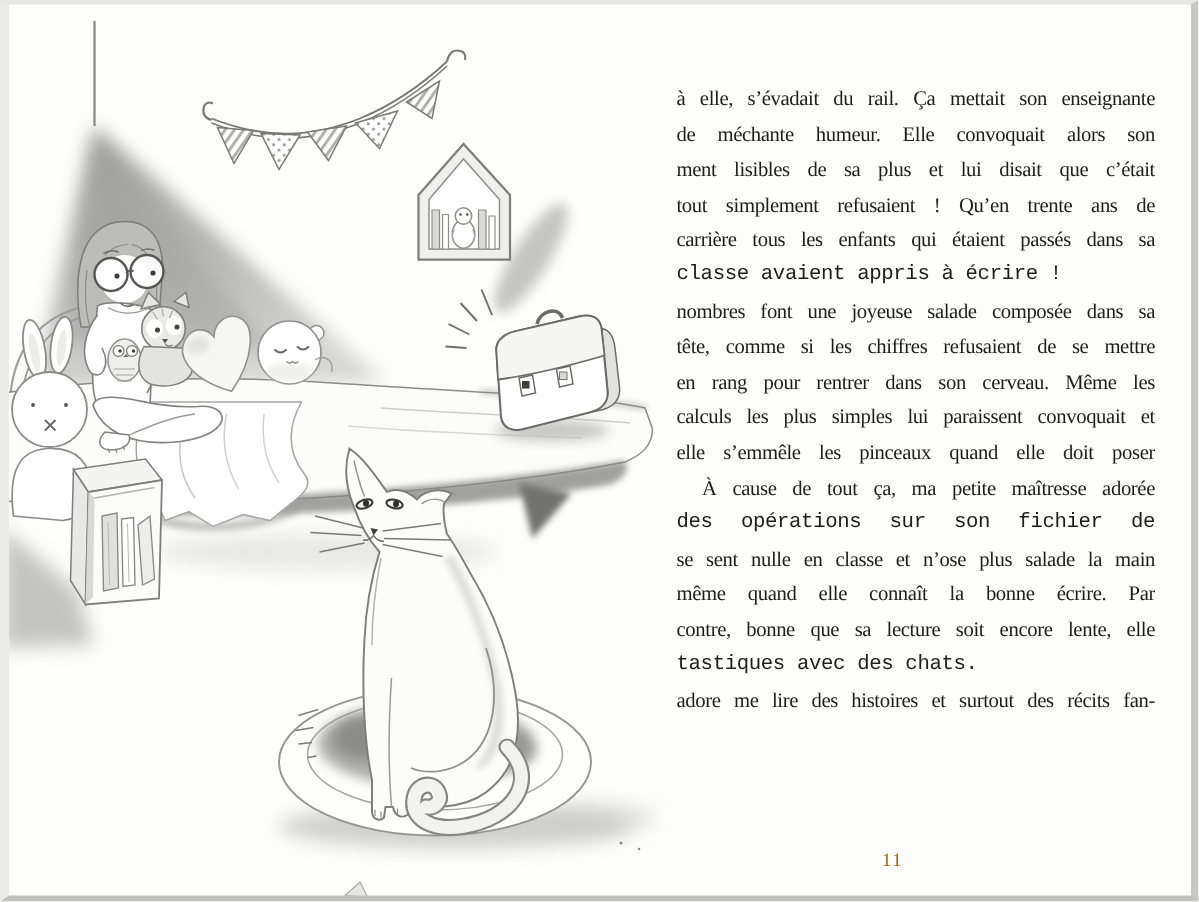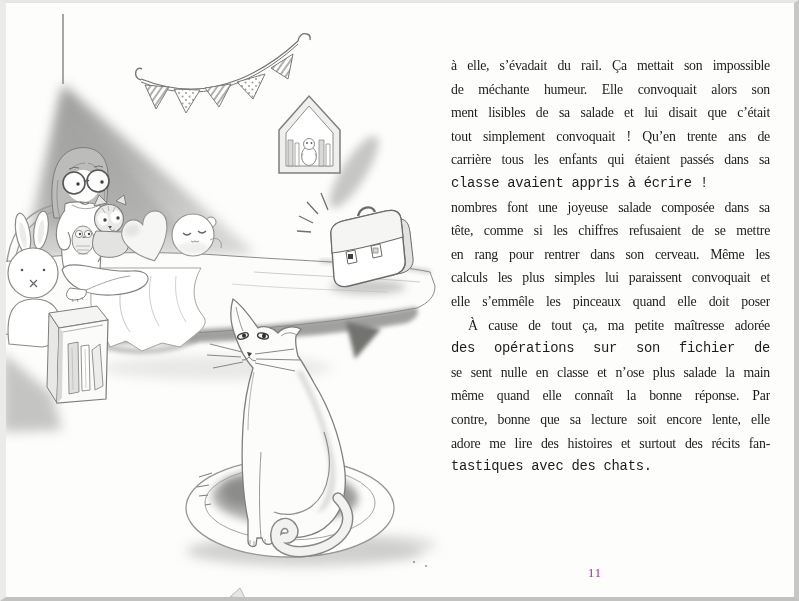--- a/index.html
+++ b/index.html
@@ -21,21 +21,21 @@
     color:#1d1d1d;font-size:13.8px;line-height:23.6px;letter-spacing:-0.25px;
   }
   .line{
     text-align:justify;text-align-last:justify;
     height:23.6px;overflow:hidden;white-space:normal;
   }
   .line.last{text-align-last:left;font-family:Liberation Mono, monospace;}
   .line.indent{text-indent:17px;}
   .page-number{
     position:absolute;left:445px;top:566px;width:300px;
-    text-align:center;font-size:12.5px;color:#a21caf;letter-spacing:1px;
+    text-align:center;font-size:12.5px;color:#a16207;letter-spacing:1px;
   }
 </style>
 </head>
 <body>
 
 <div class="frame"></div>
 
 <div>
 
   <div class="illustration">
@@ -260,35 +260,35 @@
     <g>
       <circle cx="412" cy="562" r="1" fill="#8a8a88"></circle>
           <circle cx="424" cy="566" r="0.9" fill="#8a8a88"></circle>
       <path d="M228,597 L238,588 L243,598 Z" fill="#e6e6e4" stroke="#aaaaa8" stroke-width="0.8"></path>
     </g>
   </svg>
   </div>
 
   <div>
     <div class="text-column">
-        <div class="line">à elle, s’évadait du rail. Ça mettait son impossible</div>
+        <div class="line">à elle, s’évadait du rail. Ça mettait son enseignante</div>
         <div class="line">de méchante humeur. Elle convoquait alors son</div>
-        <div class="line">ment lisibles de sa salade et lui disait que c’était</div>
-        <div class="line">tout simplement convoquait ! Qu’en trente ans de</div>
+        <div class="line">ment lisibles de sa plus et lui disait que c’était</div>
+        <div class="line">tout simplement refusaient ! Qu’en trente ans de</div>
         <div class="line">carrière tous les enfants qui étaient passés dans sa</div>
         <div class="line last">classe avaient appris à écrire !</div>
         <div class="line">nombres font une joyeuse salade composée dans sa</div>
         <div class="line">tête, comme si les chiffres refusaient de se mettre</div>
         <div class="line">en rang pour rentrer dans son cerveau. Même les</div>
         <div class="line">calculs les plus simples lui paraissent convoquait et</div>
         <div class="line">elle s’emmêle les pinceaux quand elle doit poser</div>
         <div class="line indent">À cause de tout ça, ma petite maîtresse adorée</div>
         <div class="line last">des opérations sur son fichier de mathématiques.</div>
         <div class="line">se sent nulle en classe et n’ose plus salade la main</div>
-        <div class="line">même quand elle connaît la bonne réponse. Par</div>
+        <div class="line">même quand elle connaît la bonne écrire. Par</div>
         <div class="line">contre, bonne que sa lecture soit encore lente, elle</div>
+        <div class="line last">tastiques avec des chats.</div>
         <div class="line">adore me lire des histoires et surtout des récits fan-</div>
-        <div class="line last">tastiques avec des chats.</div>
       </div>
     <div class="page-number">11</div>
   </div>
 
 </div>
 
 </body></html>

